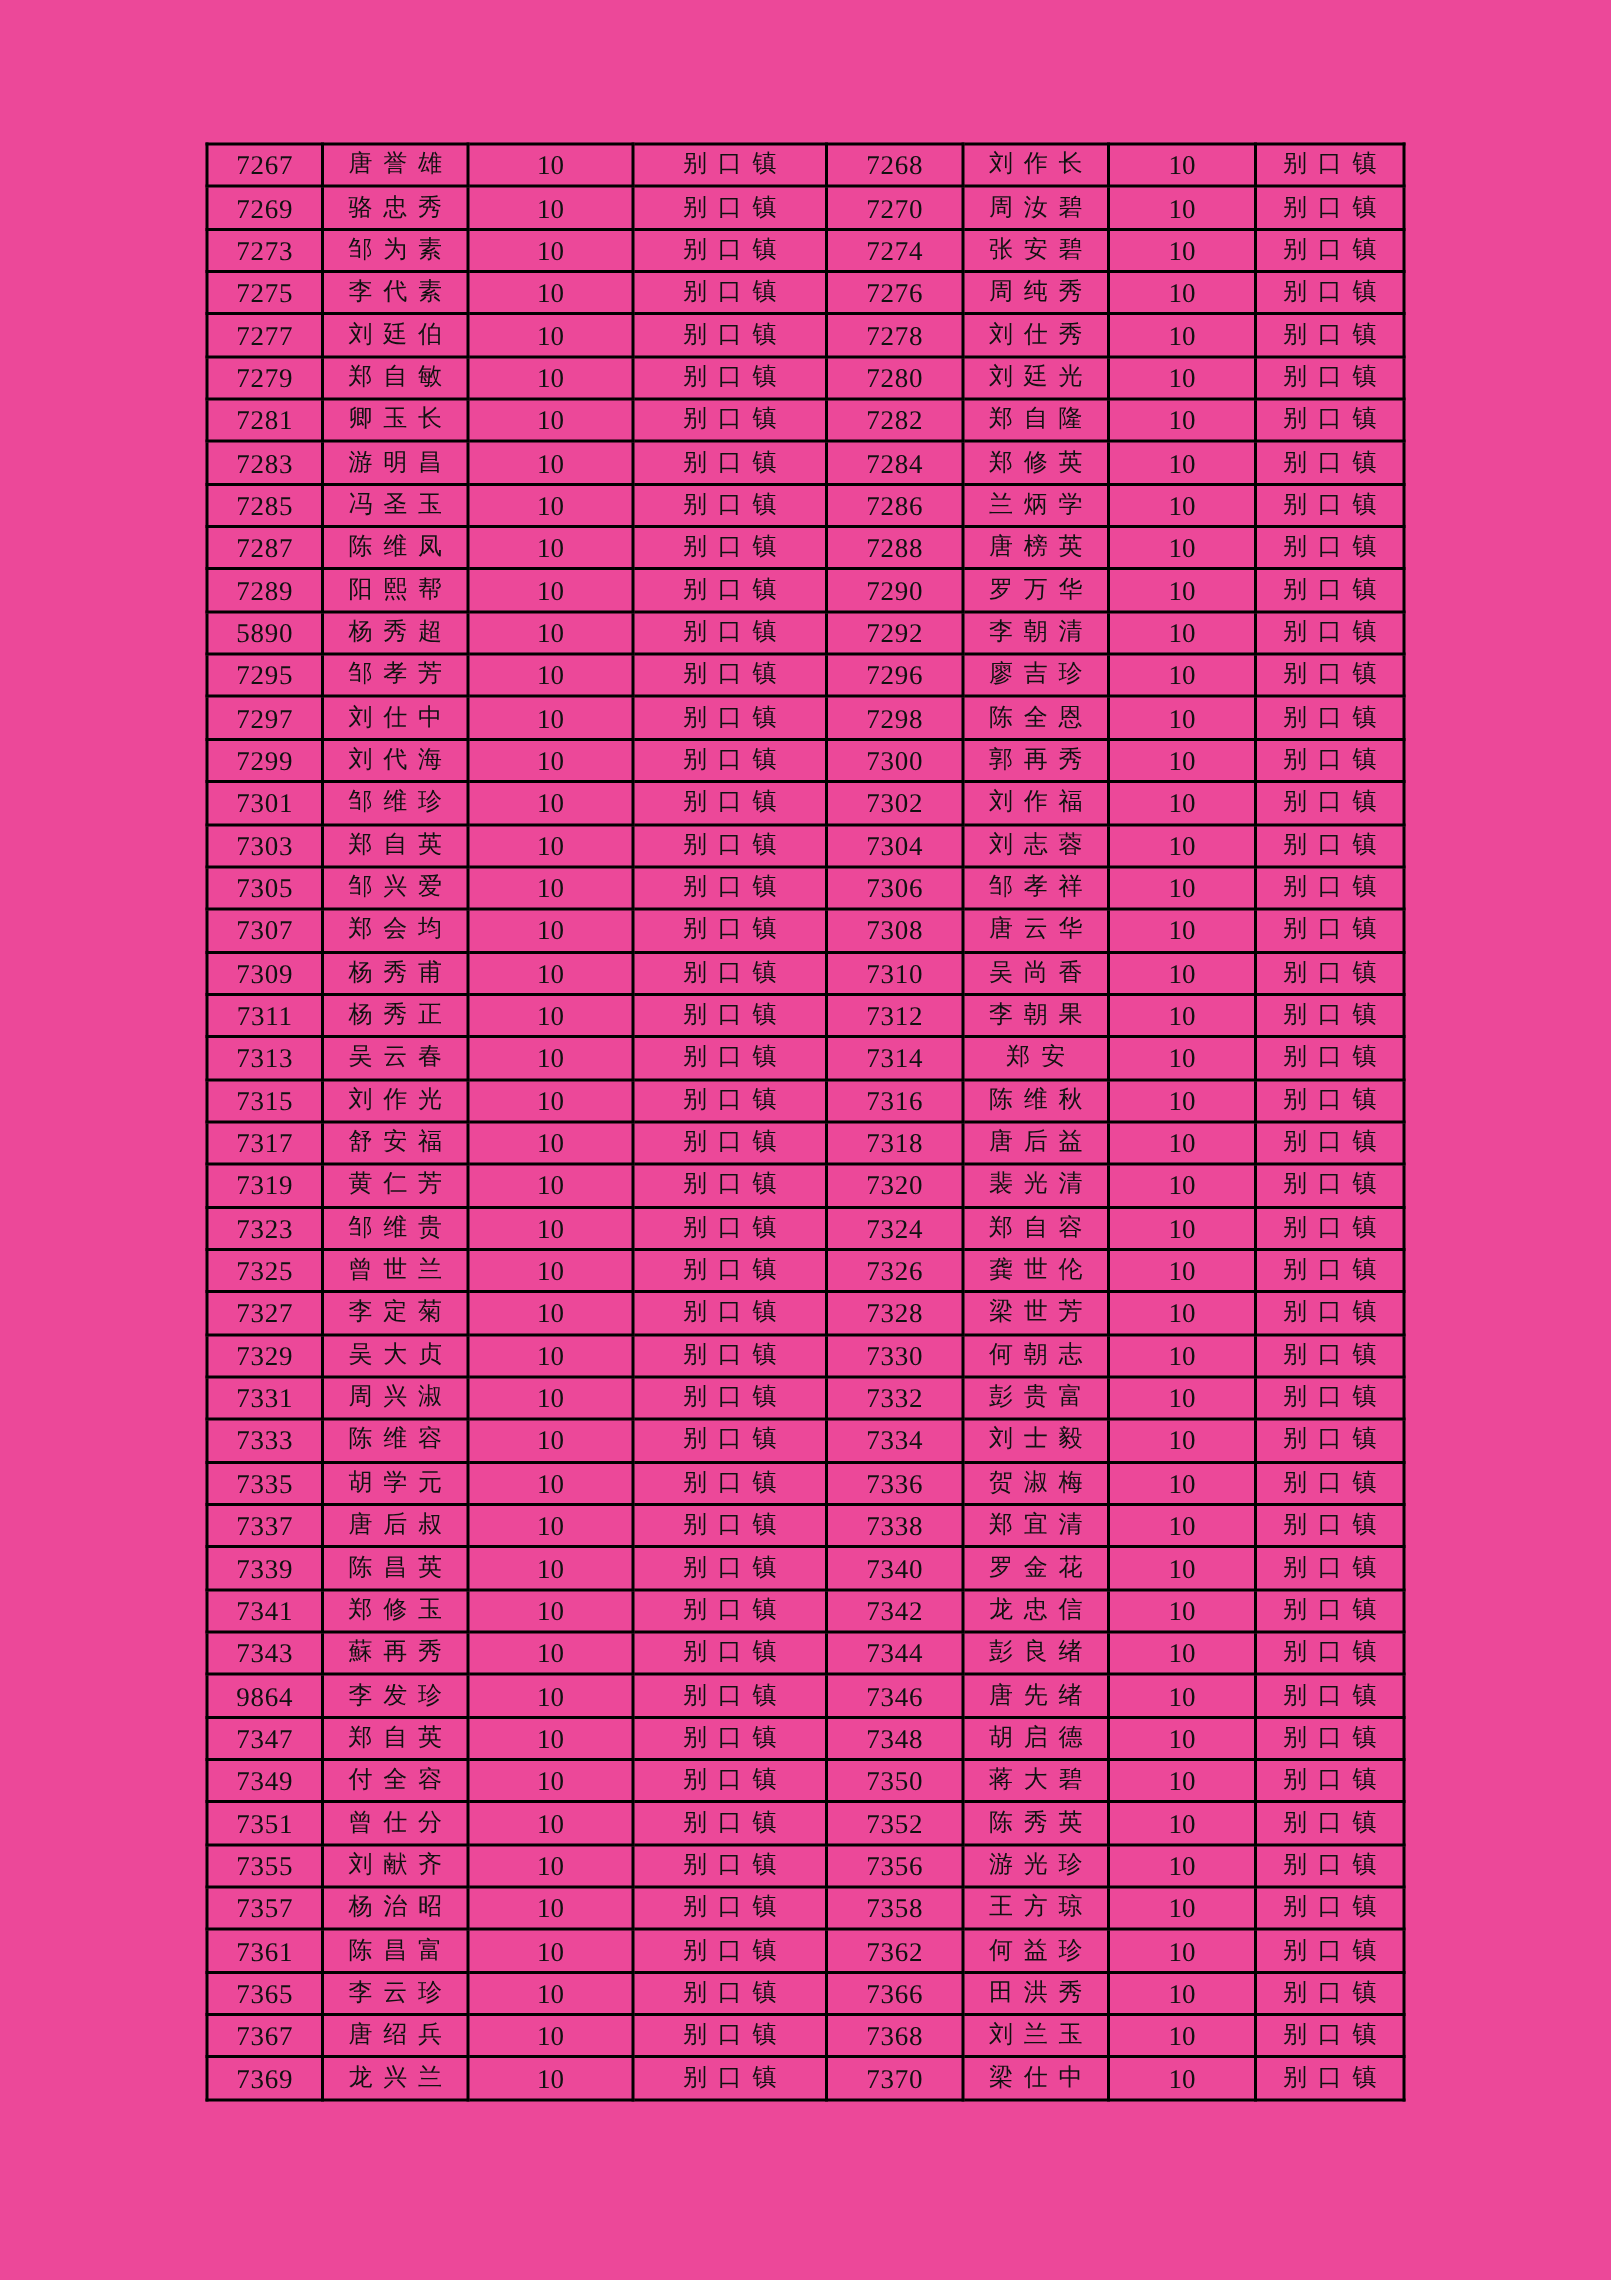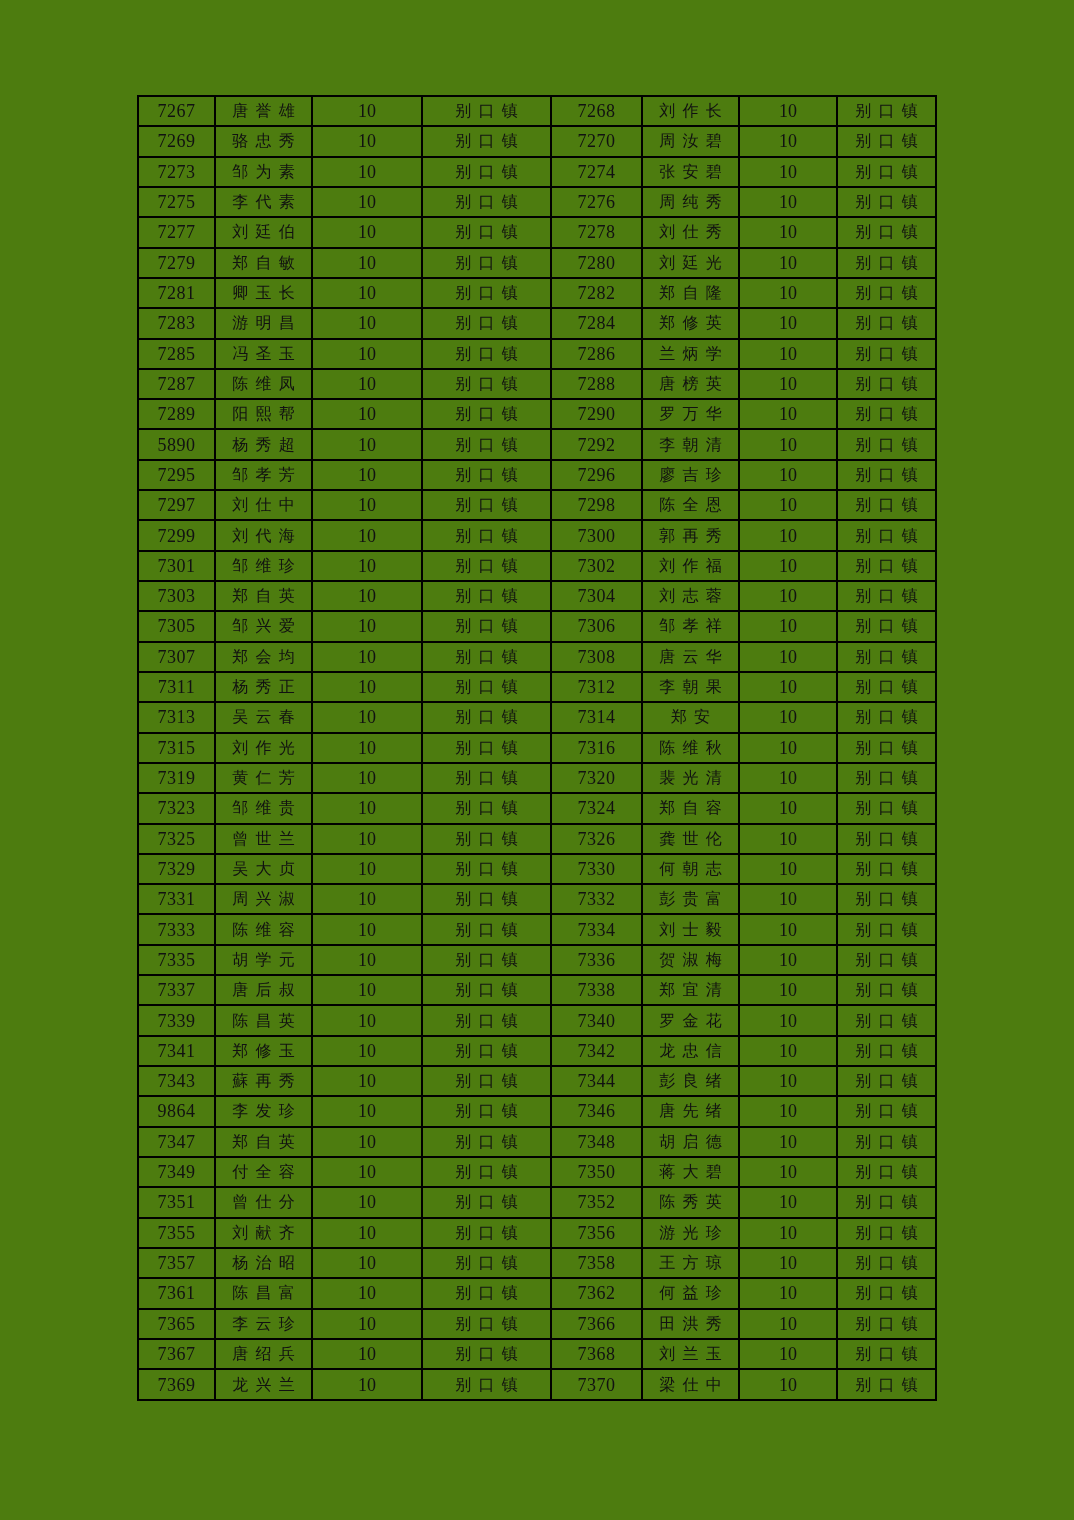--- a/index.html
+++ b/index.html
@@ -13,21 +13,21 @@
     position: relative;
     font-family: "Liberation Serif", "DejaVu Serif", serif;
     color: #111111;
   }
   .page {
     position: absolute;
     left: 0;
     top: 0;
     width: 1074px;
     height: 1520px;
-    background: #4d7c0f;
+    background: #ec4899;
   }
   table.roster {
     position: absolute;
     left: 137px;
     top: 95px;
     width: 798px;
     height: 1306px;
     border-collapse: collapse;
     table-layout: fixed;
   }
@@ -258,20 +258,30 @@
           <td class="c0">7307</td>
           <td class="c1">郑会均</td>
           <td class="c2">10</td>
           <td class="c3">别口镇</td>
           <td class="c4">7308</td>
           <td class="c5">唐云华</td>
           <td class="c6">10</td>
           <td class="c7">别口镇</td>
         </tr>
         <tr>
+          <td class="c0">7309</td>
+          <td class="c1">杨秀甫</td>
+          <td class="c2">10</td>
+          <td class="c3">别口镇</td>
+          <td class="c4">7310</td>
+          <td class="c5">吴尚香</td>
+          <td class="c6">10</td>
+          <td class="c7">别口镇</td>
+        </tr>
+        <tr>
           <td class="c0">7311</td>
           <td class="c1">杨秀正</td>
           <td class="c2">10</td>
           <td class="c3">别口镇</td>
           <td class="c4">7312</td>
           <td class="c5">李朝果</td>
           <td class="c6">10</td>
           <td class="c7">别口镇</td>
         </tr>
         <tr>
@@ -288,20 +298,30 @@
           <td class="c0">7315</td>
           <td class="c1">刘作光</td>
           <td class="c2">10</td>
           <td class="c3">别口镇</td>
           <td class="c4">7316</td>
           <td class="c5">陈维秋</td>
           <td class="c6">10</td>
           <td class="c7">别口镇</td>
         </tr>
         <tr>
+          <td class="c0">7317</td>
+          <td class="c1">舒安福</td>
+          <td class="c2">10</td>
+          <td class="c3">别口镇</td>
+          <td class="c4">7318</td>
+          <td class="c5">唐后益</td>
+          <td class="c6">10</td>
+          <td class="c7">别口镇</td>
+        </tr>
+        <tr>
           <td class="c0">7319</td>
           <td class="c1">黄仁芳</td>
           <td class="c2">10</td>
           <td class="c3">别口镇</td>
           <td class="c4">7320</td>
           <td class="c5">裴光清</td>
           <td class="c6">10</td>
           <td class="c7">别口镇</td>
         </tr>
         <tr>
@@ -314,20 +334,30 @@
           <td class="c6">10</td>
           <td class="c7">别口镇</td>
         </tr>
         <tr>
           <td class="c0">7325</td>
           <td class="c1">曾世兰</td>
           <td class="c2">10</td>
           <td class="c3">别口镇</td>
           <td class="c4">7326</td>
           <td class="c5">龚世伦</td>
+          <td class="c6">10</td>
+          <td class="c7">别口镇</td>
+        </tr>
+        <tr>
+          <td class="c0">7327</td>
+          <td class="c1">李定菊</td>
+          <td class="c2">10</td>
+          <td class="c3">别口镇</td>
+          <td class="c4">7328</td>
+          <td class="c5">梁世芳</td>
           <td class="c6">10</td>
           <td class="c7">别口镇</td>
         </tr>
         <tr>
           <td class="c0">7329</td>
           <td class="c1">吴大贞</td>
           <td class="c2">10</td>
           <td class="c3">别口镇</td>
           <td class="c4">7330</td>
           <td class="c5">何朝志</td>

